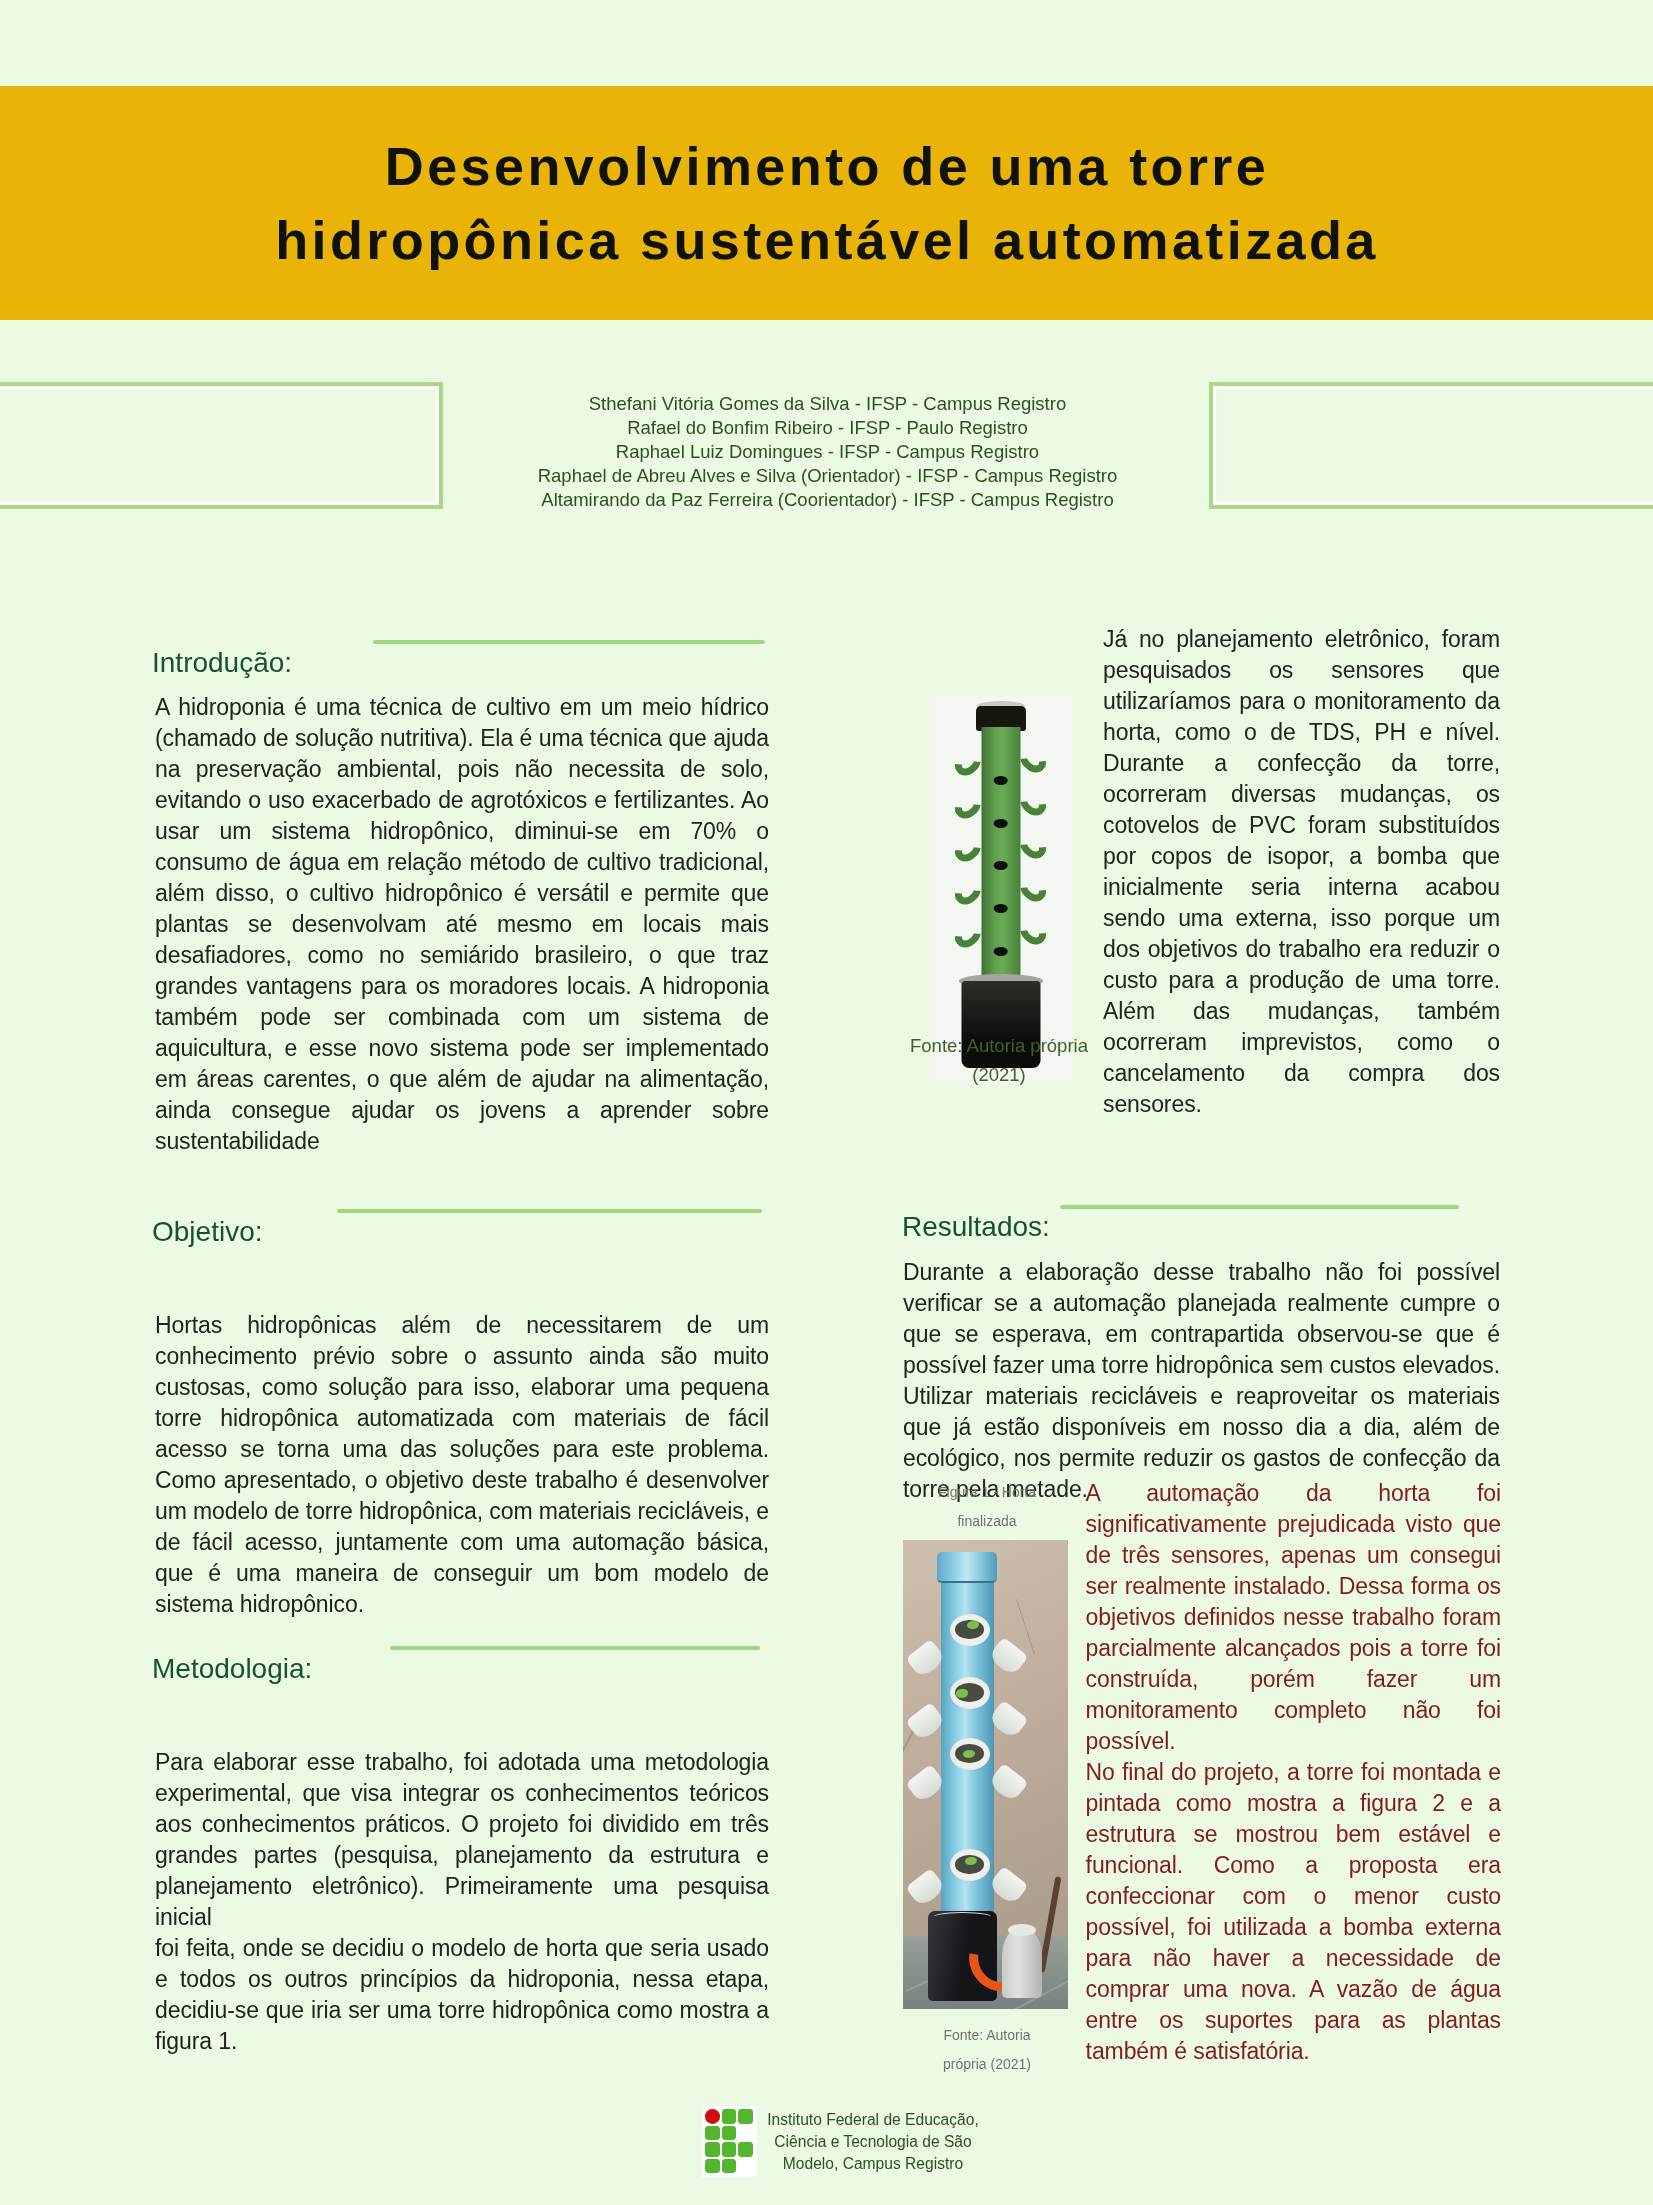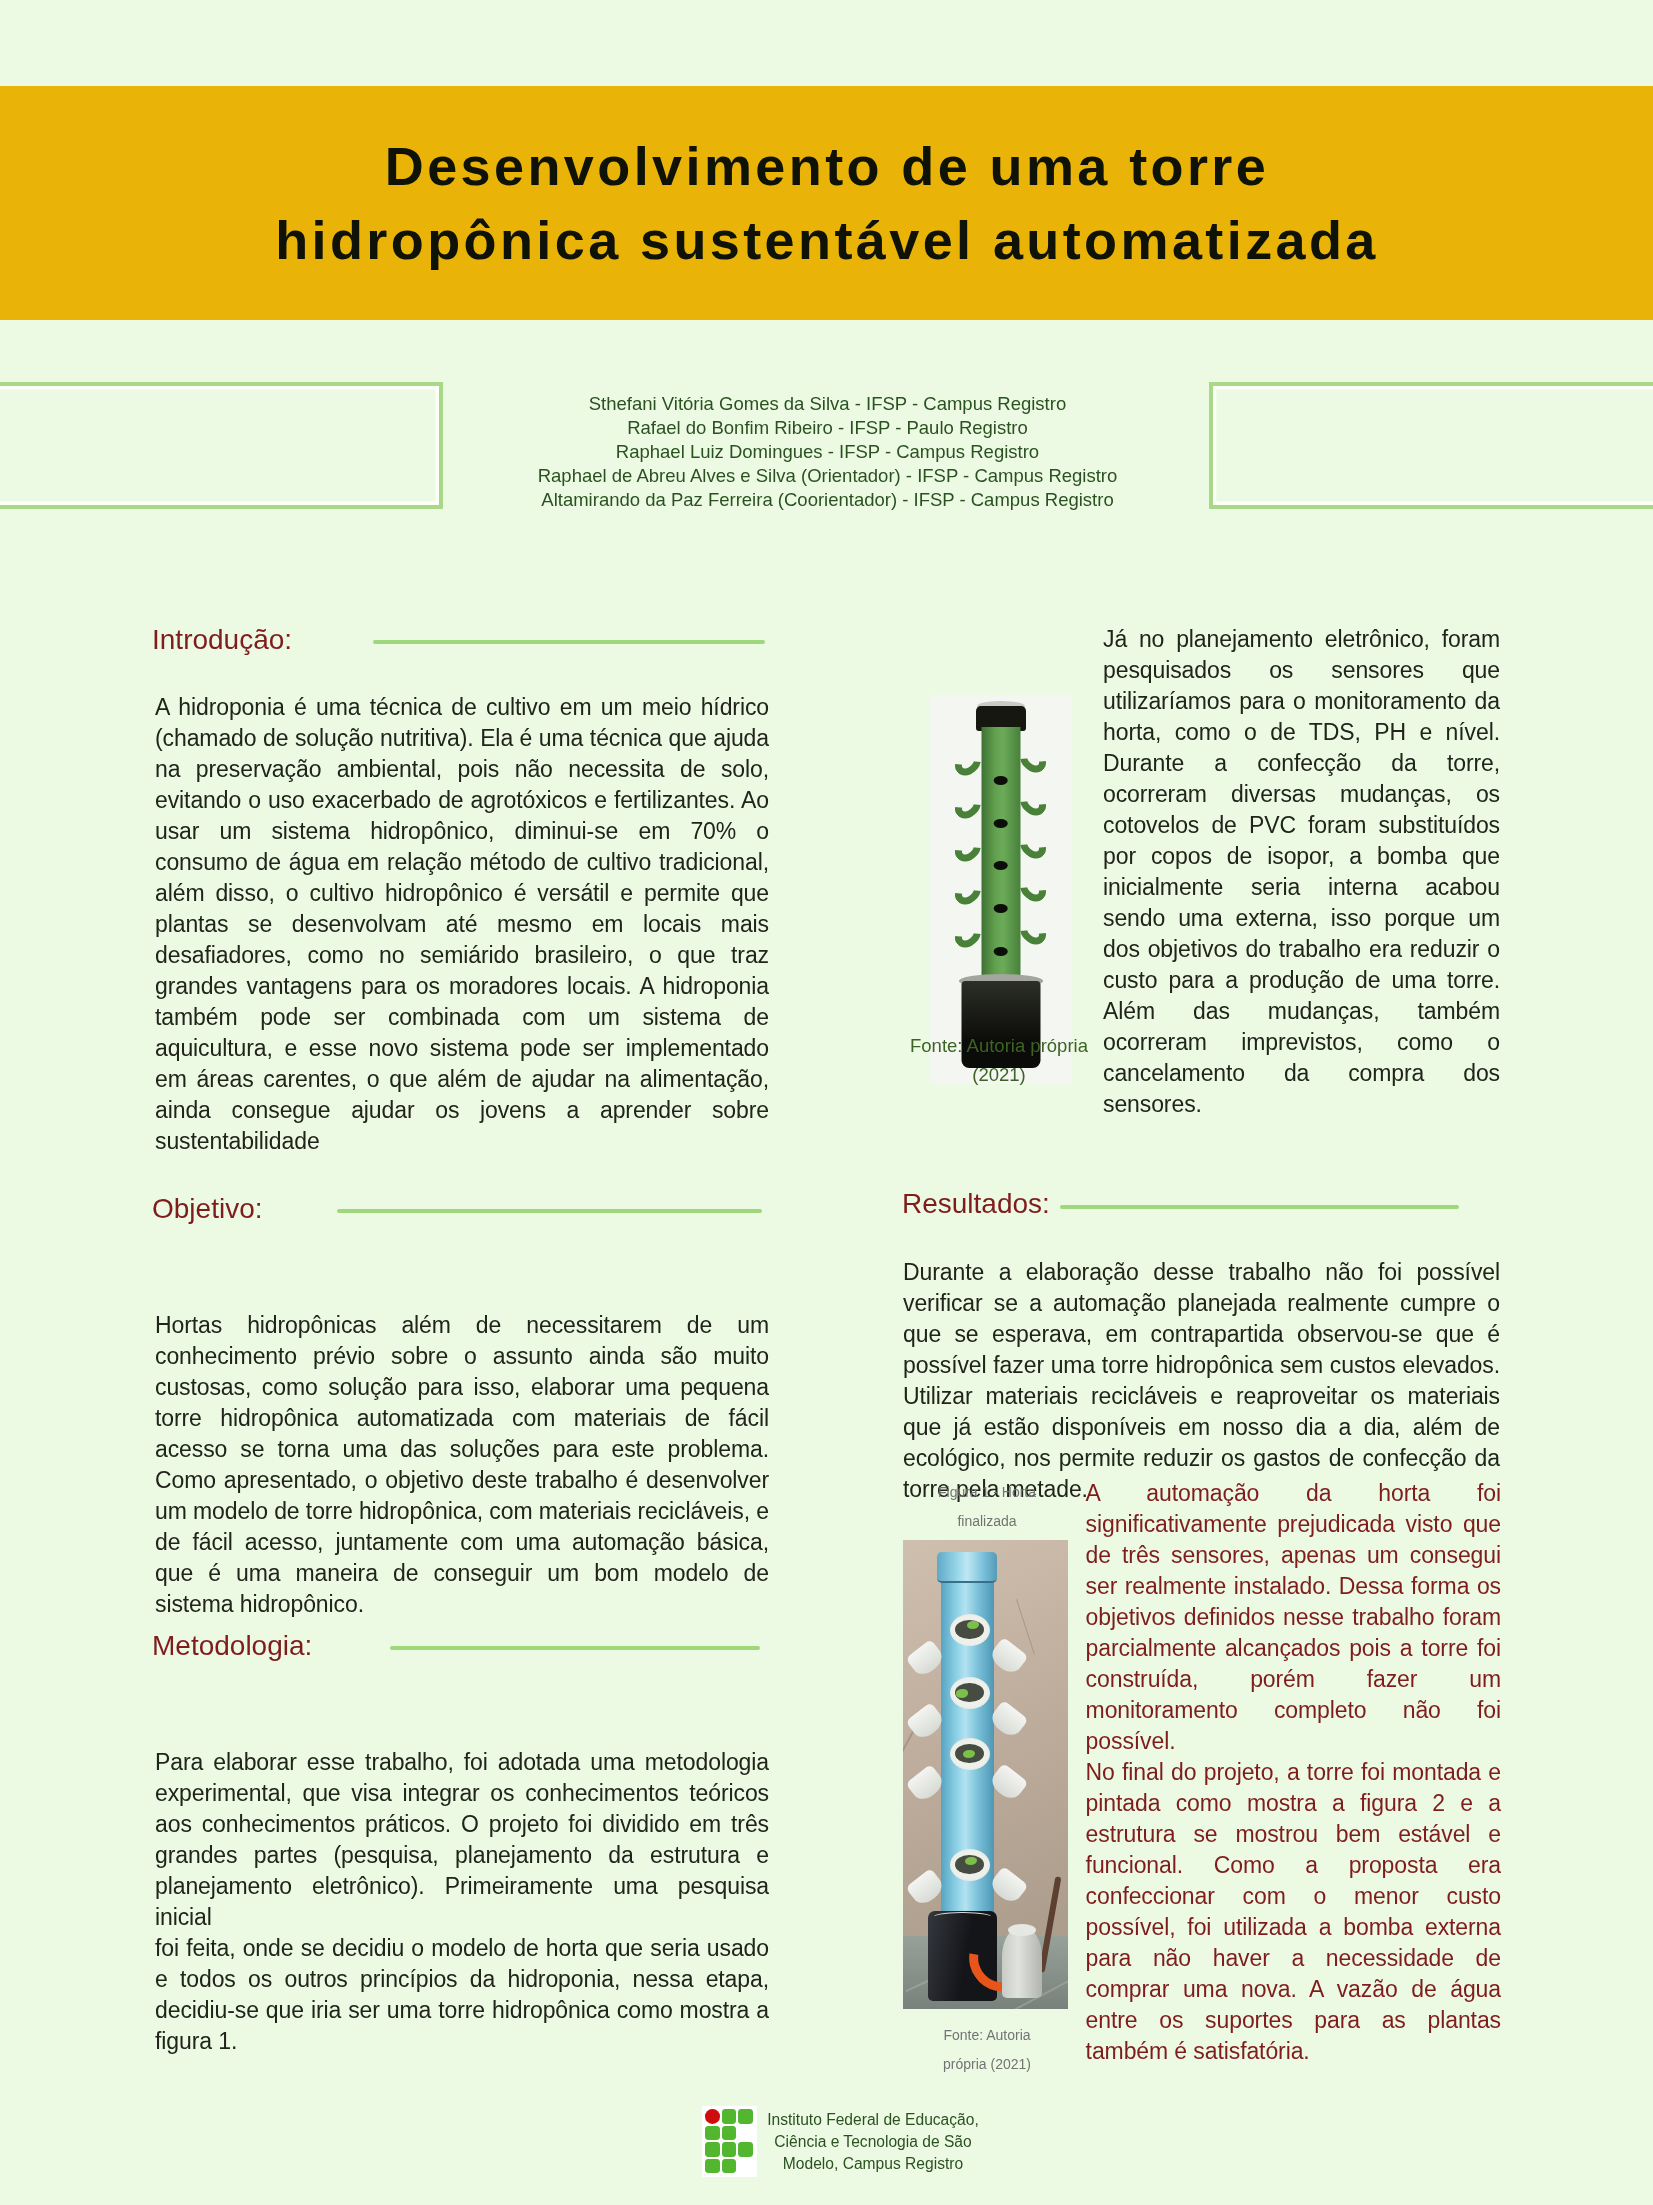--- a/index.html
+++ b/index.html
@@ -13,21 +13,21 @@
 
   
   .side-box{position:absolute;top:382px;width:463px;height:127px;border:4.4px solid #a9d988;
             box-shadow:inset 0 0 0 3.4px #fbfff6;box-sizing:border-box;}
   .side-box.left{left:-20.4px}
   .side-box.right{left:1209px}
   .authors{position:absolute;left:438px;top:392px;width:779px;text-align:center;}
   .author-line{font-size:18.5px;line-height:24px;color:#2b5121;}
 
   
-  .sec-heading{position:absolute;font-size:28px;color:#7f1d1d;line-height:1.1;}
+  .sec-heading{position:absolute;font-size:28px;color:#14532d;line-height:1.1;margin-top:23px;}
   .sec-rule{position:absolute;height:3.9px;background:#9fd77c;border-radius:1.9px;}
   .body-text{position:absolute;font-size:23px;line-height:31px;color:#20241a;
              text-align:justify;letter-spacing:-0.1px;}
   .pre{white-space:pre-line;}
   .caption{position:absolute;font-size:18.5px;line-height:29px;color:#3c6324;text-align:center;
            white-space:pre-line;}
 
   
   .res-row{position:absolute;left:903px;top:1478px;width:598px;display:flex;gap:14.6px;}
   .fig-col{width:168px;flex:none;}

